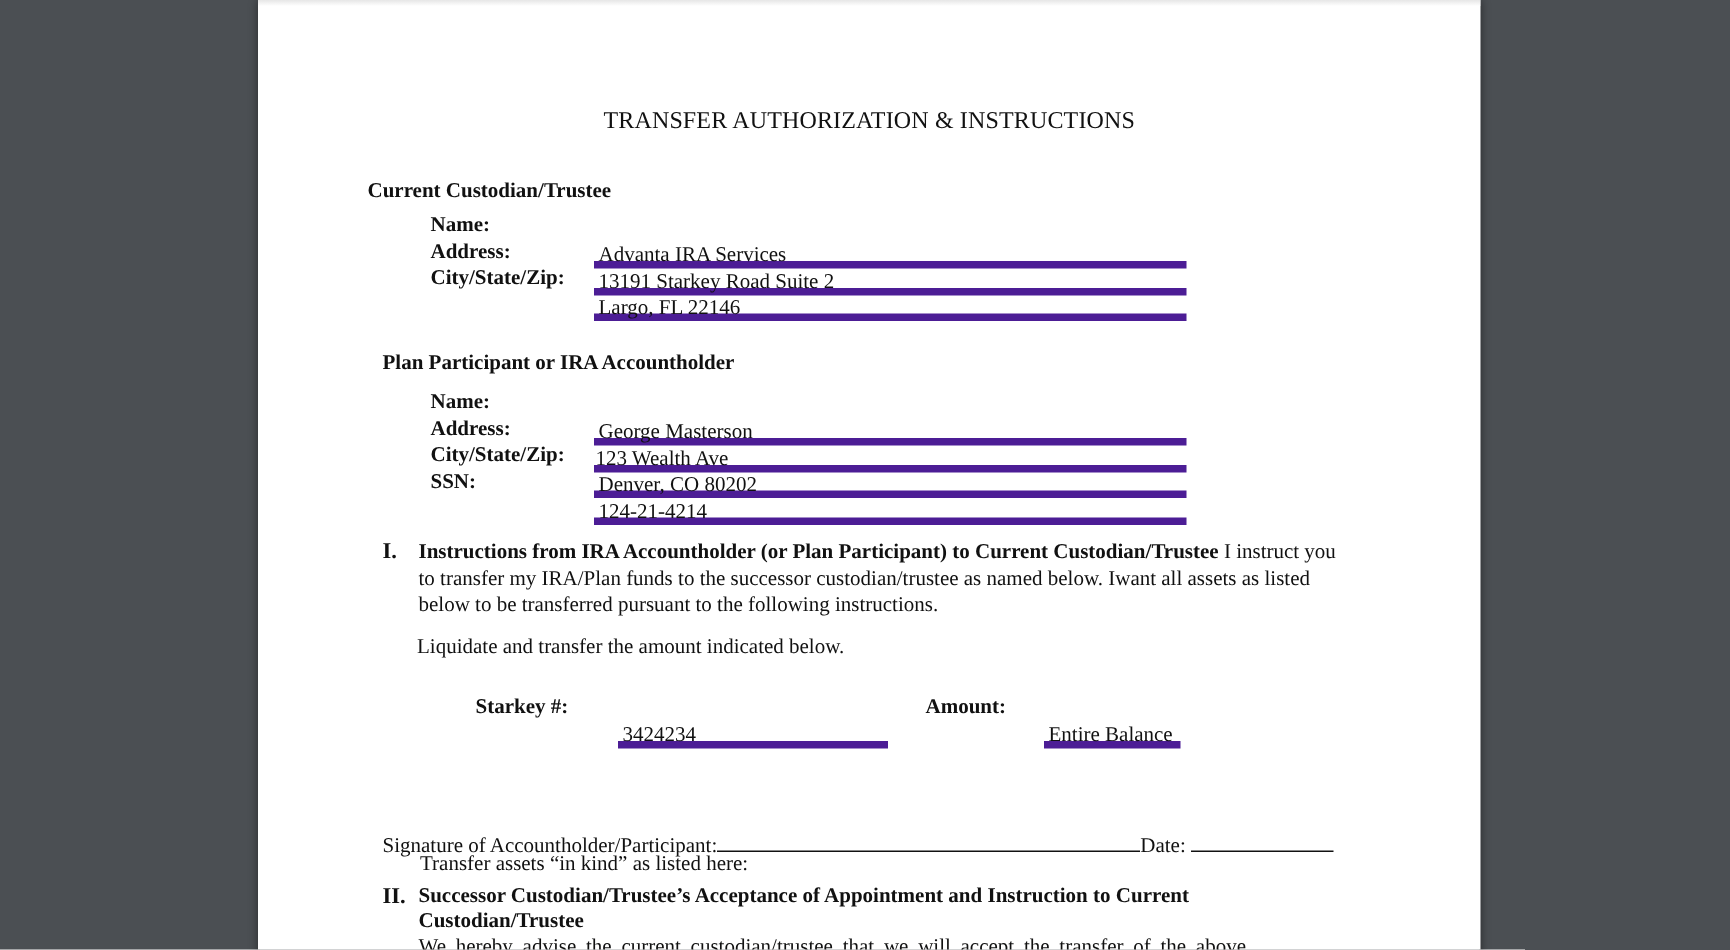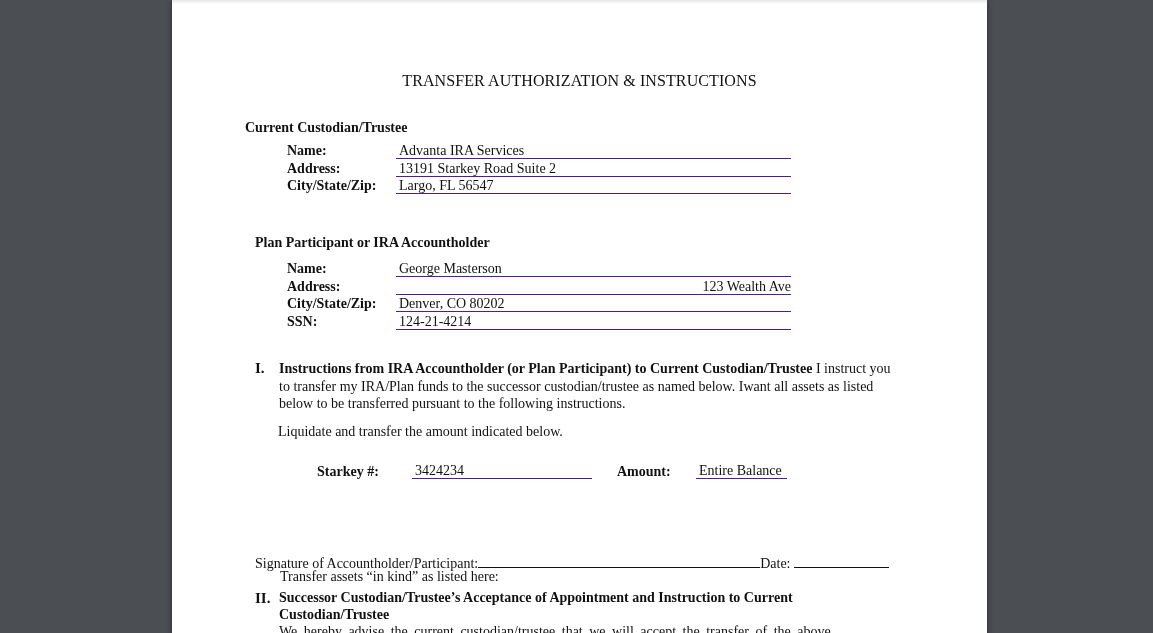--- a/index.html
+++ b/index.html
@@ -19,22 +19,22 @@
   .page::before {
     content: ""; position: absolute; left: 0; right: 0; top: 0; height: 4px;
     background: linear-gradient(#e6e6e6, #ffffff);
   }
   .abs { position: absolute; white-space: nowrap; }
   .title { left: 0; width: 815px; text-align: center; top: 72px; font-size: 16px; letter-spacing: 0.1px; }
   .bold { font-weight: bold; }
   .sec-head { font-size: 14px; font-weight: bold; }
   .label { font-size: 14px; font-weight: bold; }
   .field {
-    font-size: 14px; border-bottom: 1px solid #4c1d95; height: 16px; line-height: 16px;
-    padding-left: 3px; box-sizing: border-box;
+    font-size: 14px; border-bottom: 5px solid #4c1d95; height: 16px; line-height: 16px;
+    padding-left: 3px; box-sizing: border-box; margin-top: 20px;
   }
   .body-text { font-size: 14px; line-height: 17.5px; }
   .para { left: 107px; width: 625px; white-space: normal; top: 360px; }
   .roman { font-size: 15px; font-weight: bold; }
   .sigline { display: inline-block; border-bottom: 1px solid #111; height: 14px; vertical-align: baseline; }
 </style>
 </head>
 <body>
 
 <div class="page">
@@ -43,29 +43,29 @@
 
   <div class="abs sec-head" style="left:73px; top:120px;">Current Custodian/Trustee</div>
 
   <div class="abs label" style="left:115px; top:143px;">Name:</div>
   <div class="abs field" style="left:224px; top:143px; width:395px;">Advanta IRA Services</div>
 
   <div class="abs label" style="left:115px; top:161px;">Address:</div>
   <div class="abs field" style="left:224px; top:161px; width:395px;">13191 Starkey Road Suite 2</div>
 
   <div class="abs label" style="left:115px; top:178px;">City/State/Zip:</div>
-  <div class="abs field" style="left:224px; top:178px; width:395px;">Largo, FL 56547</div>
+  <div class="abs field" style="left:224px; top:178px; width:395px;">Largo, FL 22146</div>
 
   <div class="abs sec-head" style="left:83px; top:235px;">Plan Participant or IRA Accountholder</div>
 
   <div class="abs label" style="left:115px; top:261px;">Name:</div>
   <div class="abs field" style="left:224px; top:261px; width:395px;">George Masterson</div>
 
   <div class="abs label" style="left:115px; top:279px;">Address:</div>
-  <div class="abs field" style="left:224px; top:279px; width:395px; padding-left:1px;text-align:right;">123 Wealth Ave</div>
+  <div class="abs field" style="left:224px; top:279px; width:395px; padding-left:1px;">123 Wealth Ave</div>
 
   <div class="abs label" style="left:115px; top:296px;">City/State/Zip:</div>
   <div class="abs field" style="left:224px; top:296px; width:395px;">Denver, CO 80202</div>
 
   <div class="abs label" style="left:115px; top:314px;">SSN:</div>
   <div class="abs field" style="left:224px; top:314px; width:395px;">124-21-4214</div>
 
   <div class="abs roman" style="left:83px; top:360px;">I.</div>
   <div class="abs body-text para">
     <span class="bold">Instructions from IRA Accountholder (or Plan Participant) to Current Custodian/Trustee</span>

